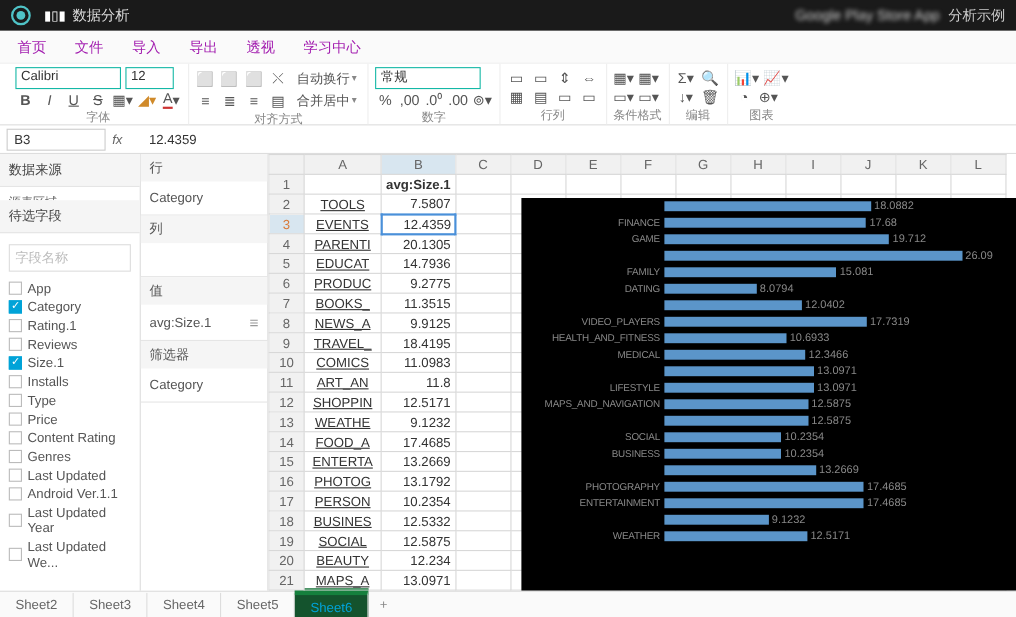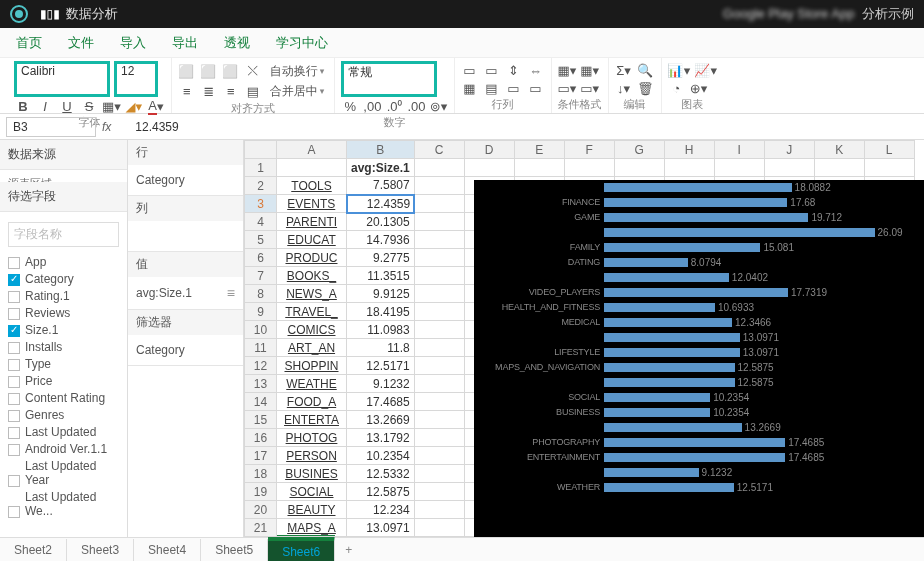--- a/index.html
+++ b/index.html
@@ -5,41 +5,41 @@
 * { box-sizing: border-box; margin: 0; padding: 0; }
 body { font-family: "Microsoft YaHei", Arial, sans-serif; font-size: 12px; color: #333; background: #fff; width: 924px; height: 561px; overflow: hidden; }
 .topbar { background: #1a1a1a; color: #ddd; height: 28px; display: flex; align-items: center; padding: 0 10px; }
 .topbar .logo { width: 18px; height: 18px; border: 2px solid #4fc3c7; border-radius: 50%; margin-right: 12px; position: relative; }
 .topbar .logo::after { content:""; position:absolute; top:3px; left:3px; width:8px; height:8px; background:#4fc3c7; border-radius:50%; }
 .topbar .chart-icon { color:#fff; margin-right:6px; }
 .topbar .title { font-size:13px; }
 .topbar .right { margin-left:auto; color:#ccc; font-size:13px; }
 .topbar .blur { filter: blur(2px); margin-right:4px; }
 .menubar { background:#fafafa; height:30px; display:flex; align-items:center; padding:0 16px; border-bottom:1px solid #eee; }
-.menubar span { margin-right:26px; font-size:13px; color:#15803d; cursor:pointer; }
+.menubar span { margin-right:26px; font-size:13px; color:#a21caf; cursor:pointer; }
 .ribbon { height:56px; border-bottom:1px solid #ddd; display:flex; align-items:stretch; padding:0 8px; background:#fff; }
 .rgroup { display:flex; flex-direction:column; justify-content:space-between; padding:3px 6px 1px 6px; border-right:1px solid #eee; }
 .rgroup:last-child { border-right:none; }
 .rrow { display:flex; align-items:center; gap:4px; }
 .rbtn { min-width:18px; height:18px; display:flex; align-items:center; justify-content:center; color:#555; font-size:13px; cursor:pointer; }
-.rsel { border:3px solid #14b8a6; height:36px; font-size:12px; padding:0 16px 0 4px; background:#fff; position:relative; }
+.rsel { border:1px solid #14b8a6; height:20px; font-size:12px; padding:0 16px 0 4px; background:#fff; position:relative; }
 .rsel.small { width:44px; }
 .rsel.med { width:96px; }
 .rlabel { font-size:11px; color:#888; text-align:center; }
 .combo { height:20px; display:flex; align-items:center; padding:0 4px; font-size:12px; color:#555; }
 .combo .dd { font-size:9px; color:#888; margin-left:2px; }
 .formula-bar { height:26px; border-bottom:1px solid #ddd; display:flex; align-items:center; }
 .cellref { width:90px; border:1px solid #ccc; height:20px; margin:0 6px; padding:0 6px; font-size:12px; display:flex; align-items:center; }
 .fx { font-style:italic; color:#666; margin-right:24px; }
 .main { display:flex; height:397px; }
 .leftpanel { width:128px; border-right:1px solid #ddd; display:flex; flex-direction:column; }
 .panel-head { background:#f5f5f5; padding:6px 8px; font-size:12px; color:#444; border-bottom:1px solid #e5e5e5; }
 .panel-body { padding:6px 8px; font-size:12px; color:#555; overflow:hidden; flex:1; }
 .search { border:1px solid #ddd; padding:3px 5px; color:#bbb; font-size:12px; margin:4px 0 8px 0; }
-.field { display:flex; align-items:flex-end; margin:3px 0; font-size:12px; }
+.field { display:flex; align-items:center; margin:3px 0; font-size:12px; }
 .field .cb { width:12px; height:12px; border:1px solid #bbb; margin-right:5px; flex-shrink:0; }
 .field .cb.checked { background:#00a3d8; border-color:#00a3d8; position:relative; }
 .field .cb.checked::after { content:"✓"; color:#fff; font-size:10px; position:absolute; top:-2px; left:1px; }
 .midpanel { width:116px; border-right:1px solid #ddd; display:flex; flex-direction:column; }
 .dropzone { border-bottom:1px solid #e5e5e5; }
 .dz-head { background:#f5f5f5; padding:4px 8px; font-size:12px; color:#555; }
 .dz-body { padding:8px; font-size:12px; color:#555; min-height:30px; }
 .dz-item { display:flex; align-items:center; justify-content:space-between; }
 .dz-item .menu-icon { color:#999; font-size:14px; }
 .gridwrap { flex:1; overflow:hidden; position:relative; }

